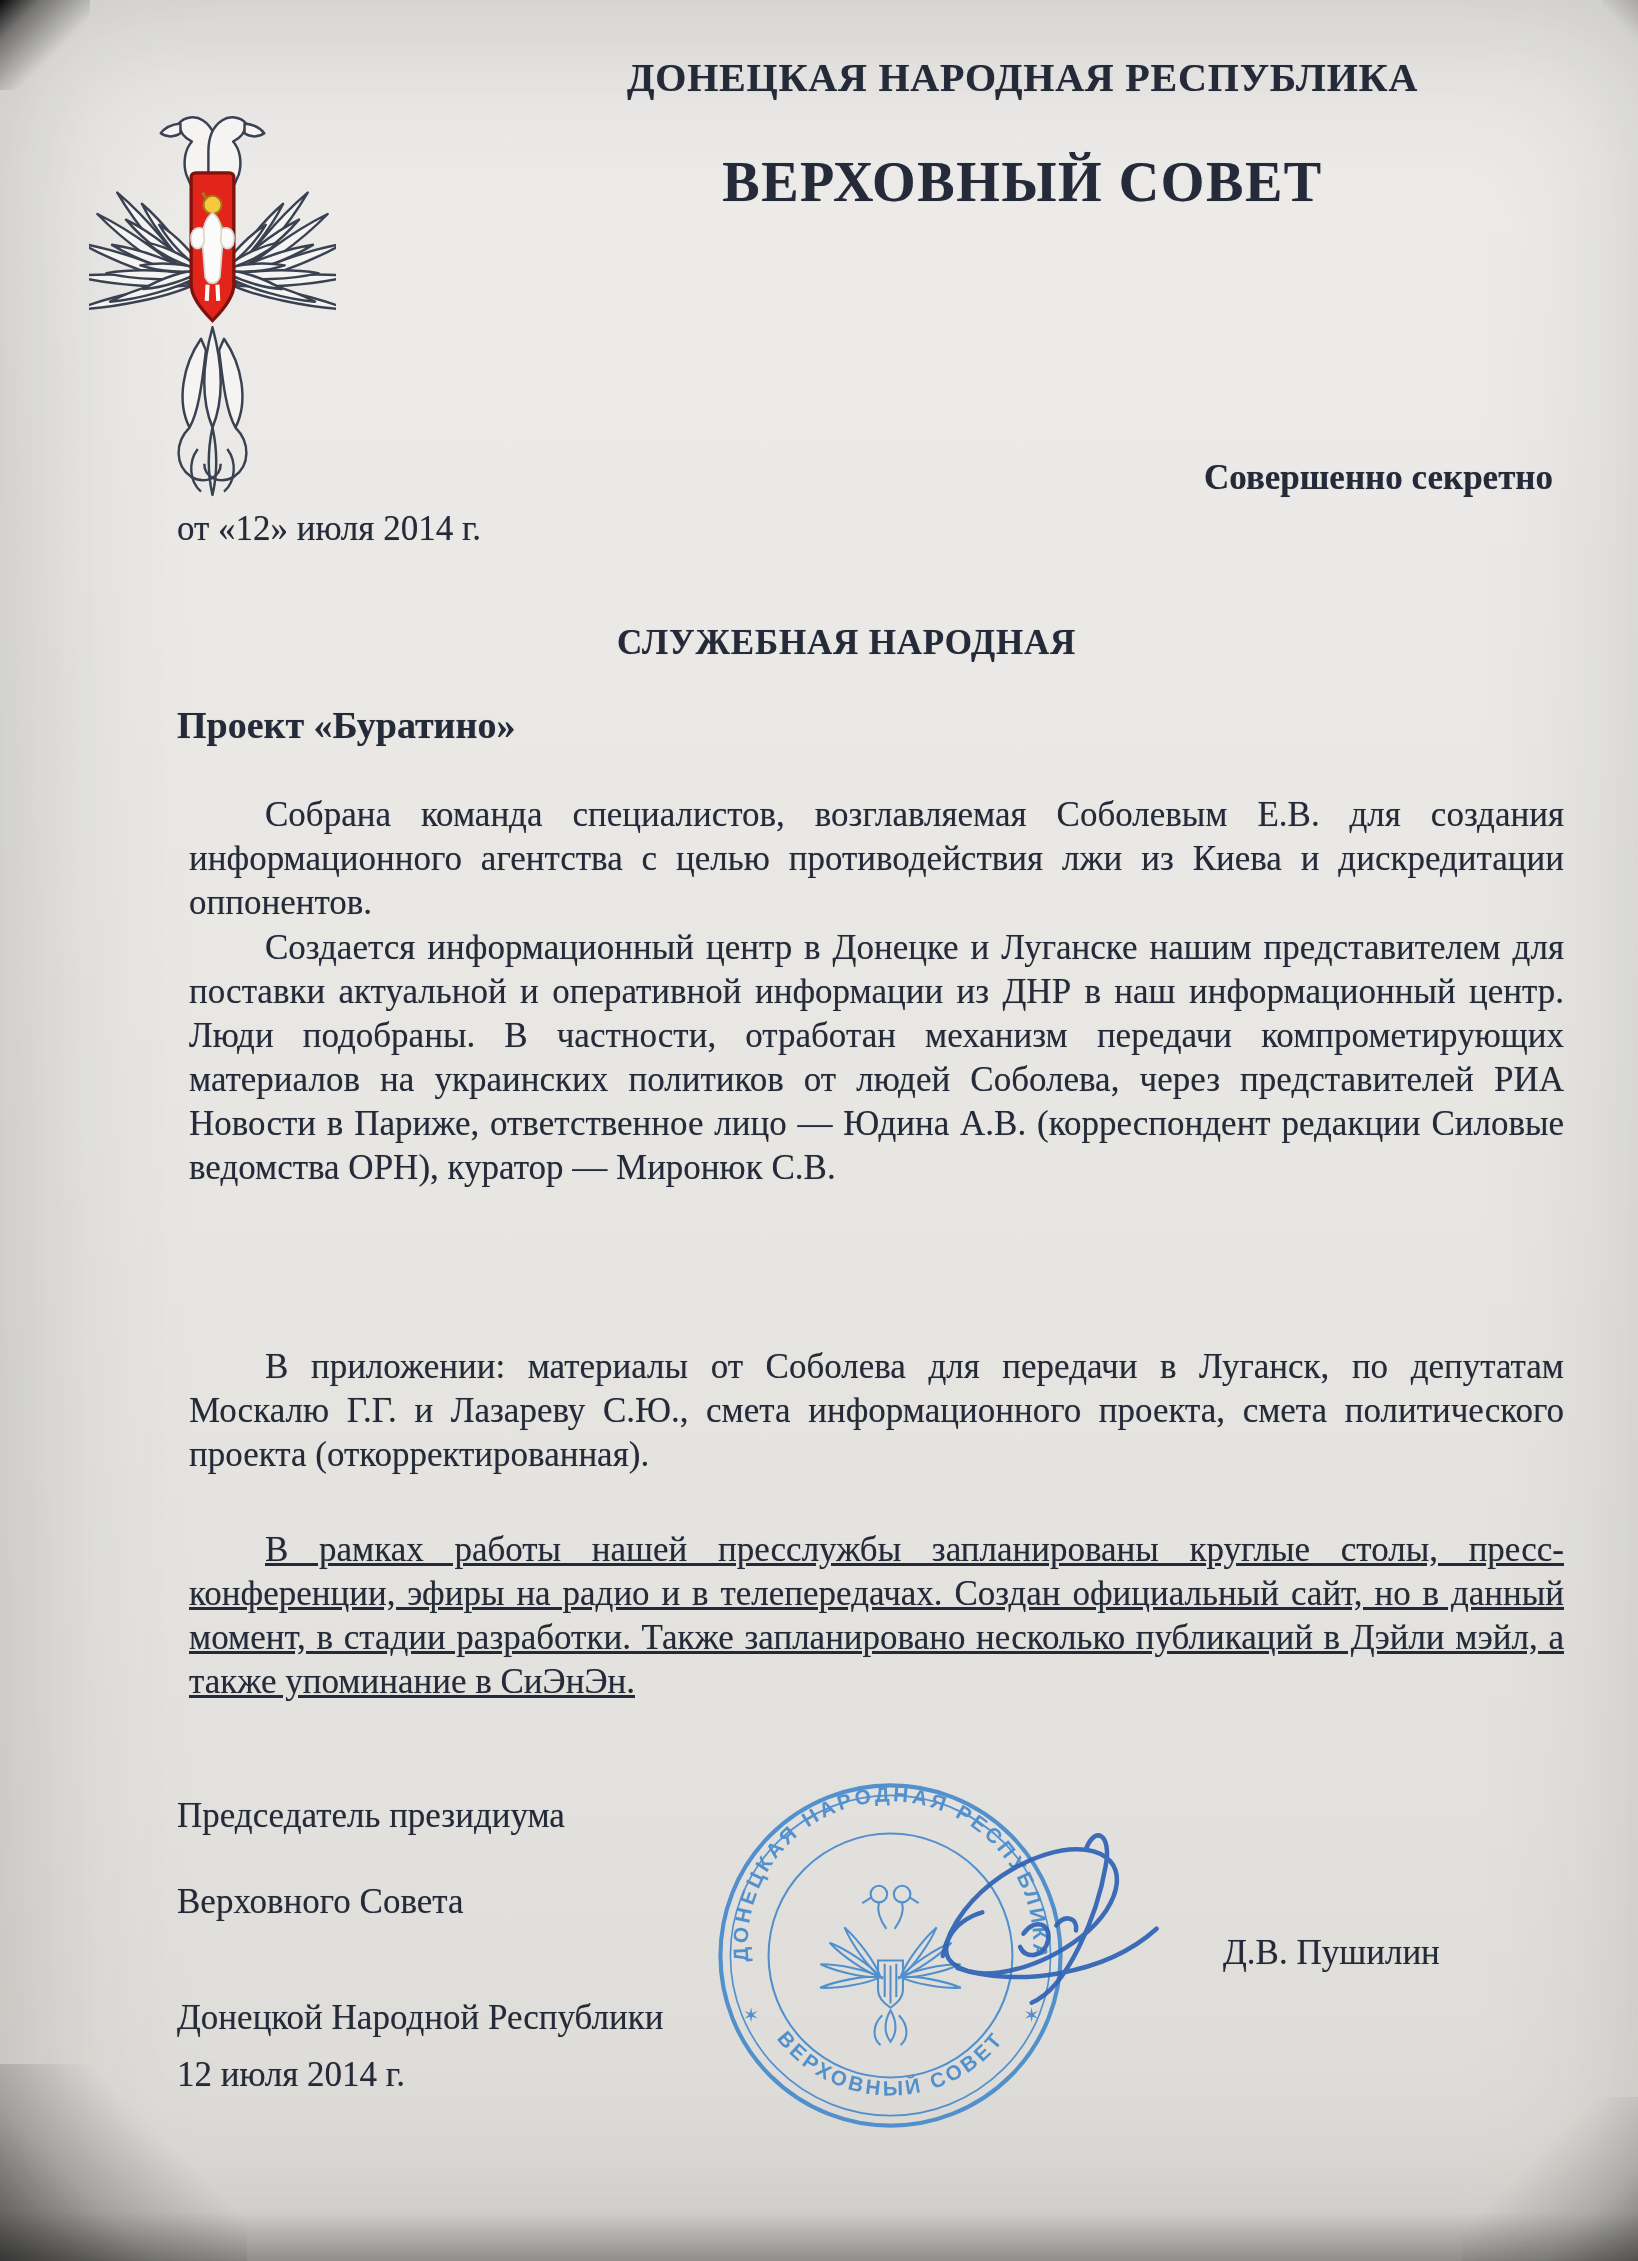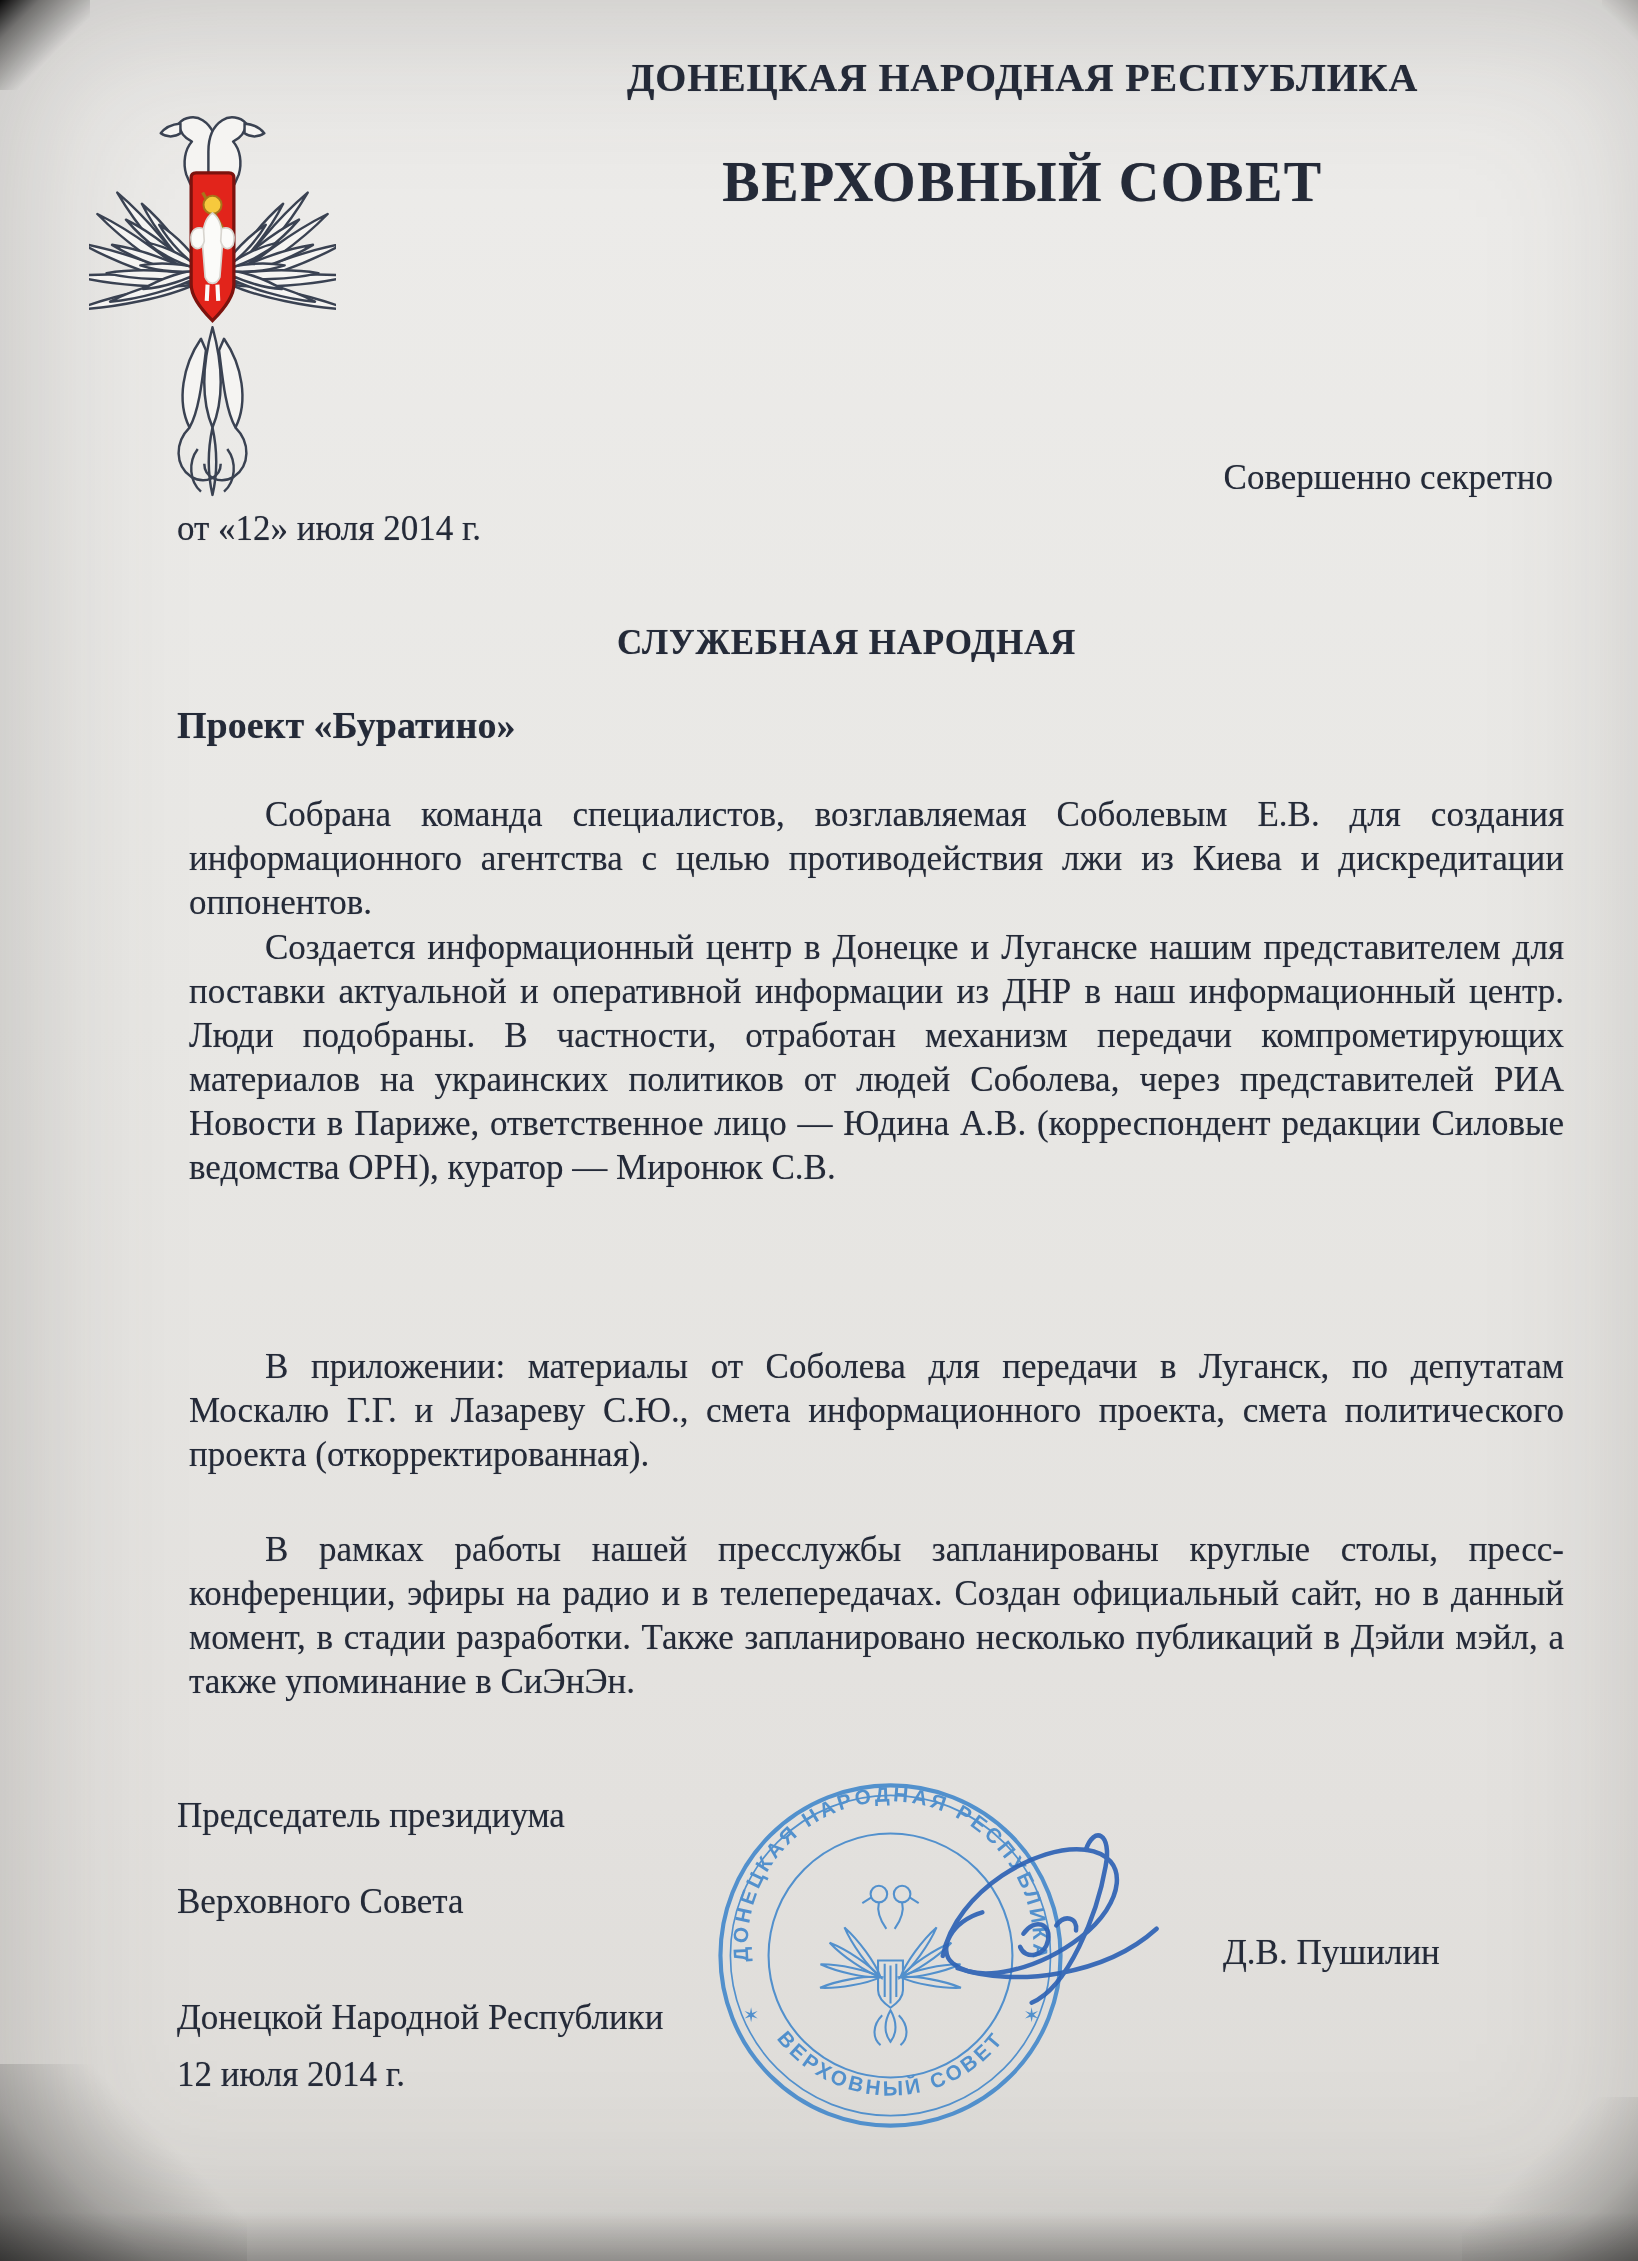--- a/index.html
+++ b/index.html
@@ -9,33 +9,33 @@
     background:linear-gradient(180deg,#edecea 0%,#e8e7e4 45%,#e3e1de 80%,#dcdad6 100%);
     overflow:hidden;
     font-family:"Liberation Serif","DejaVu Serif",serif;
     color:#242a38;
     box-shadow:inset 0 0 181px rgba(70,66,60,.28);
     padding-left:38px;
   }
   .txt{position:absolute;text-shadow:0 0 0.8px rgba(36,42,56,.45);}
   .hdr-line1{top:54px;left:406px;width:1233px;text-align:center;font-size:40px;font-weight:bold;letter-spacing:0.8px;}
   .hdr-line2{top:150px;left:406px;width:1233px;text-align:center;font-size:56px;font-weight:bold;letter-spacing:1.6px;}
-  .classification{top:458px;left:740px;width:813px;text-align:right;font-size:35px;font-weight:normal;}
+  .classification{top:458px;left:740px;width:813px;text-align:right;font-size:35px;font-weight:bold;}
   .date-line{top:509px;left:177px;font-size:35px;}
   .doc-title{top:623px;left:136px;width:1421px;text-align:center;font-size:35px;font-weight:bold;letter-spacing:0.8px;}
   .doc-subject{top:703px;left:177px;font-size:38px;font-weight:bold;}
   .para{
     position:absolute;left:177px;width:1375px;margin:12px;
     font-size:35px;line-height:44px;text-align:justify;text-indent:76px;
     text-shadow:0 0 0.8px rgba(36,42,56,.45);
   }
   .p1{top:781px;}
   .p2{top:914px;}
   .p3{top:1333px;}
-  .p4{top:1516px;}
+  .p4{top:1516px;text-decoration:underline;}
   .sigline{left:177px;font-size:35px;}
   .sl1{top:1796px;}
   .sl2{top:1882px;}
   .sl3{top:1969px;margin-top:29px;}
   .sl4{top:2055px;}
   .signer{top:1933px;left:1223px;font-size:35px;}
   .emblem{position:absolute;left:89px;top:38px;width:247px;height:475px;}
   .stamp{position:absolute;left:708px;top:1773px;width:365px;height:365px;opacity:.88;}
   .signature{position:absolute;left:900px;top:1812px;width:329px;height:222px;opacity:.92;}
   .vig{position:absolute;pointer-events:none;}

